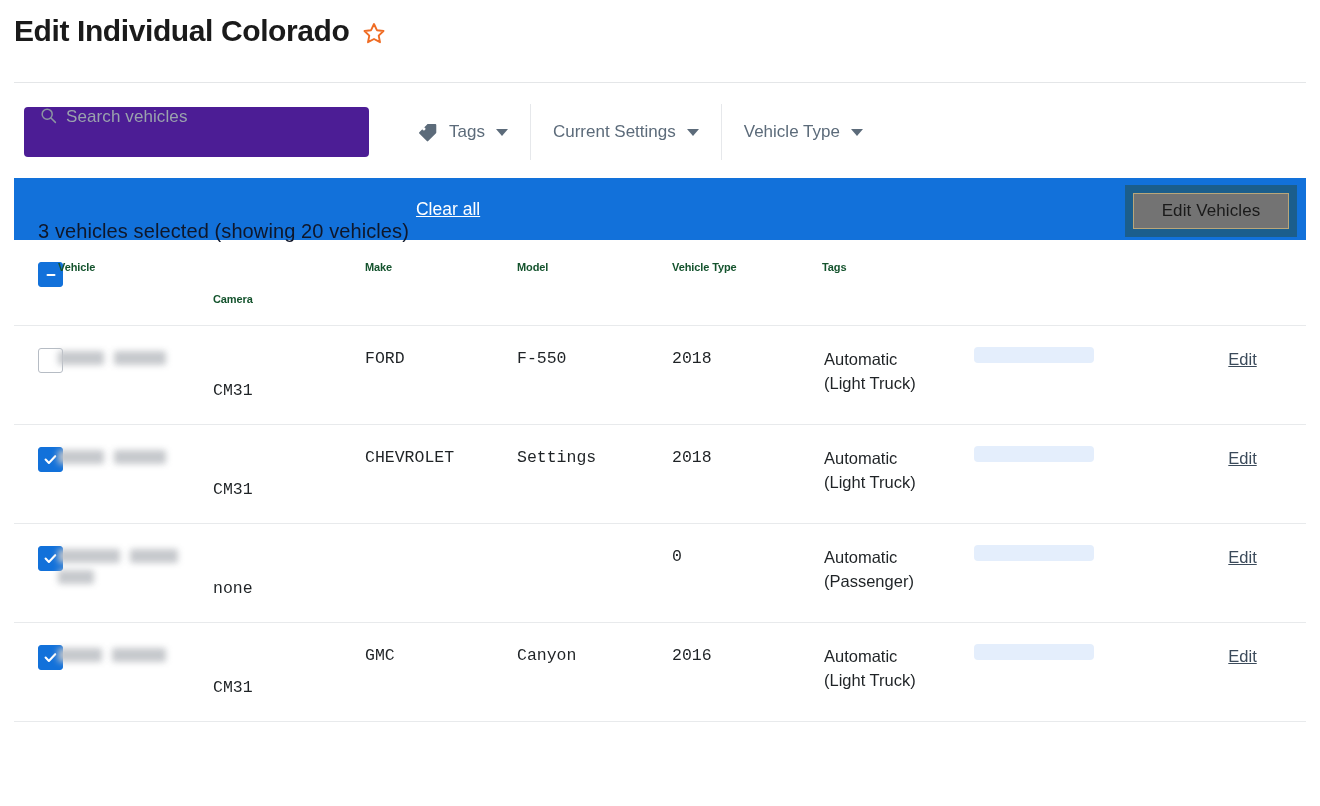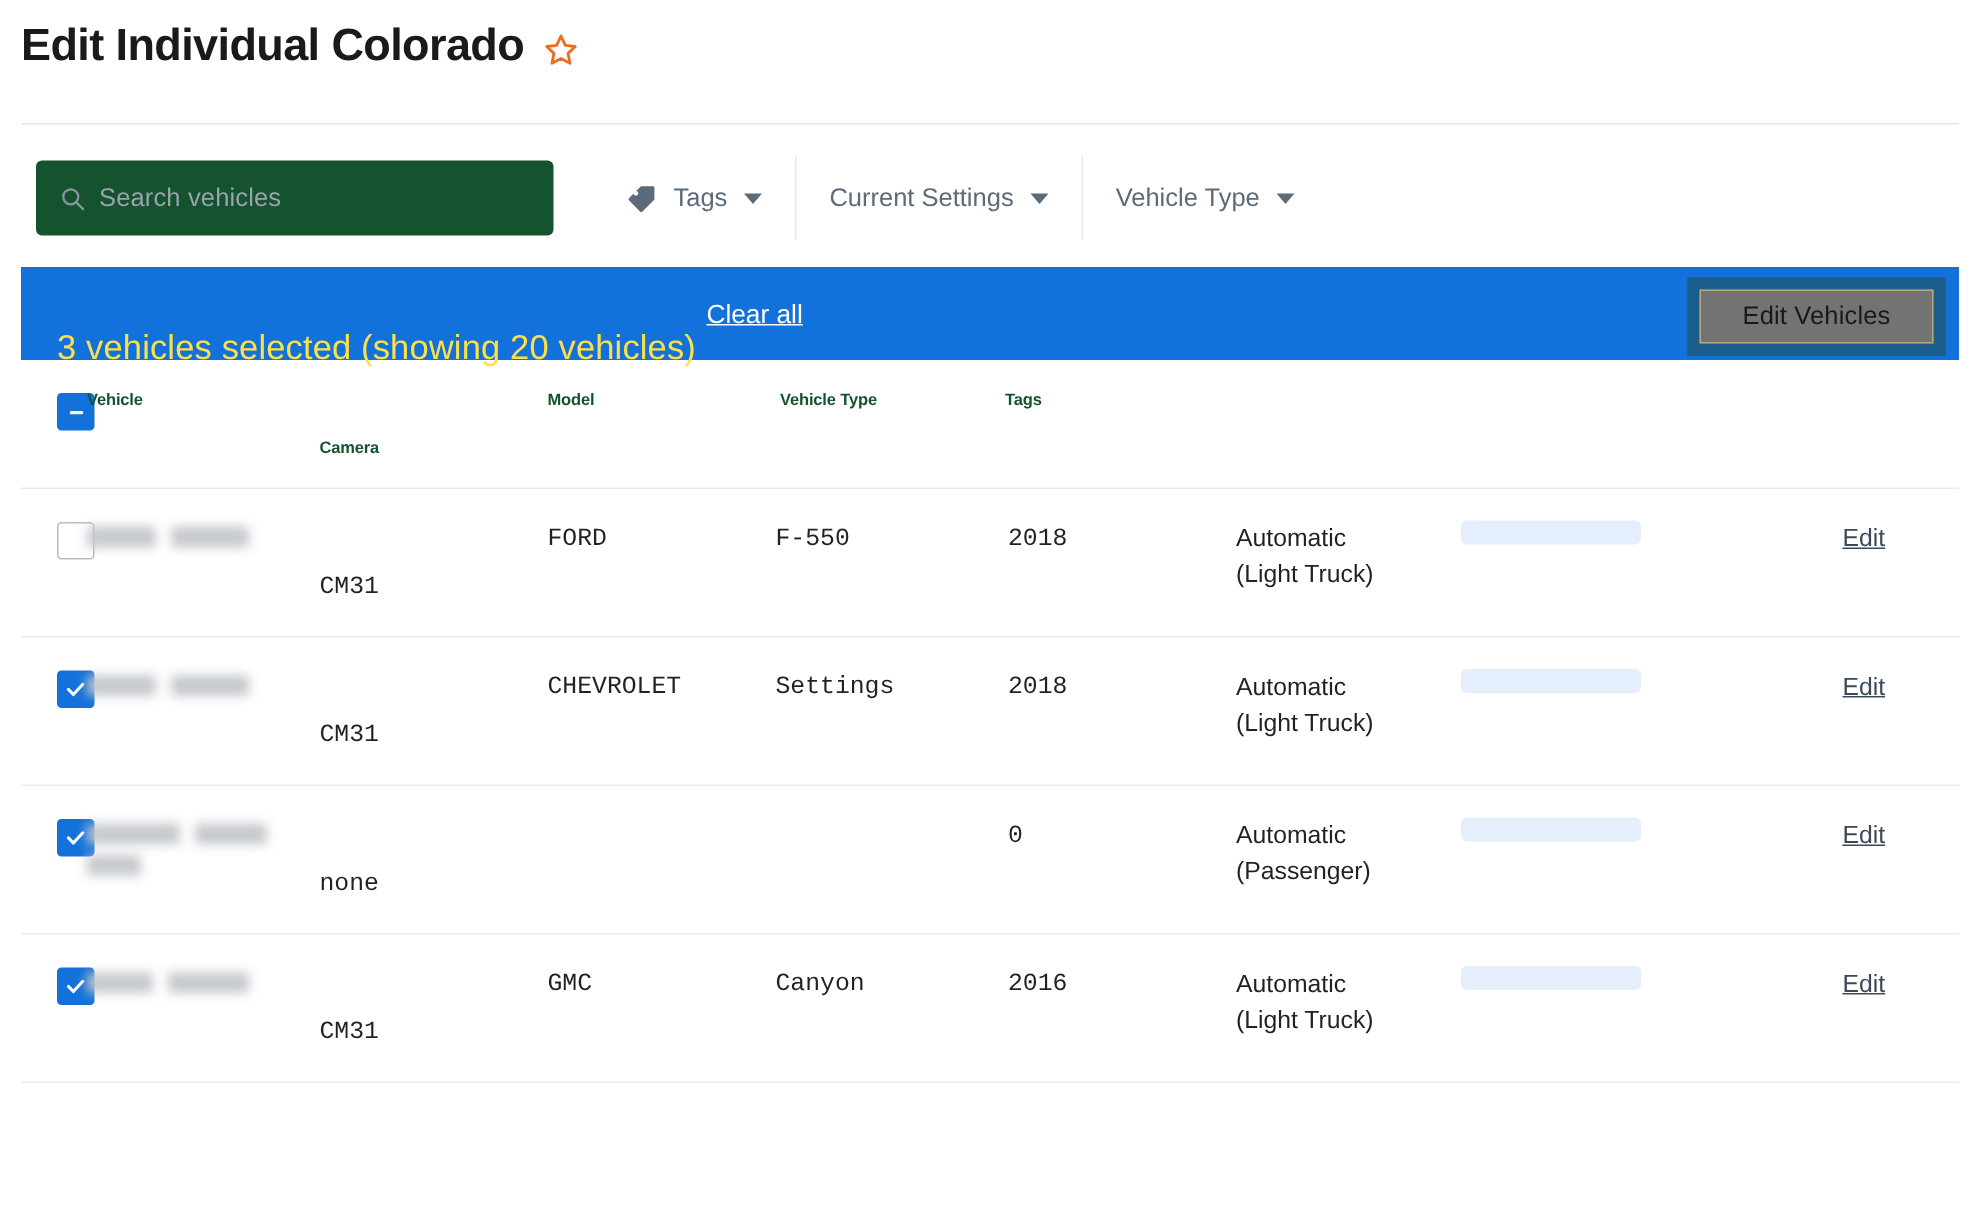--- a/index.html
+++ b/index.html
@@ -42,23 +42,23 @@
 
   
   .toolbar {
     display: flex; align-items: center;
     height: 72px;
     padding-left: 24px;
     margin-top: 13px;
   }
   .search-box {
     width: 345px; height: 50px;
-    background: #14532d;
+    background: #4c1d95;
     border-radius: 4px;
-    display: flex; align-items: center;
+    display: flex; align-items: flex-start;
     padding: 0 16px;
     border: none;
   }
   .search-icon { width: 17px; height: 17px; flex: 0 0 auto; margin-right: 9px; }
   .search-ph {
     font-size: 17px;
     color: #9aa2ad;
     letter-spacing: 0.1px;
   }
 
@@ -86,23 +86,23 @@
   .banner {
     position: relative;
     margin: 10px 14px 0 14px;
     height: 62px;
     background: #1271da;
     display: flex; align-items: center;
     padding-left: 24px;
     color: #fff;
   }
   .banner-text {
-    font-size: 23px;
+    font-size: 20px;
     letter-spacing: 0.1px;
-    color: #fde047;
+    color: #0f172a;
     margin-top: 44px;
   }
   .clear-all {
     font-size: 17.5px;
     color: #ffffff;
     text-decoration: underline;
     margin-left: 7px;
     cursor: pointer;
   }
   .edit-vehicles-wrap {
@@ -283,20 +283,21 @@
       <div class="trow">
         <div class="th col-check">
           <span class="cbox indeterminate">
             <svg class="mark" width="14" height="14" viewBox="0 0 14 14">
                 <rect x="2.5" y="6" width="9" height="2.1" rx="1" fill="#fff"></rect>
               </svg>
           </span>
         </div>
         <div class="th col-vehicle">Vehicle</div>
         <div class="th col-camera">Camera</div>
+        <div class="th col-make">Make</div>
         <div class="th col-model">Model</div>
         <div class="th col-type">Vehicle Type</div>
         <div class="th col-tags">Tags</div>
         <div class="th col-edit"></div>
       </div>
     </div>
 
     <div class="tbody" id="tbody">
         <div class="trow">
           <div class="td col-check"><span class="cbox unchecked"></span></div>

